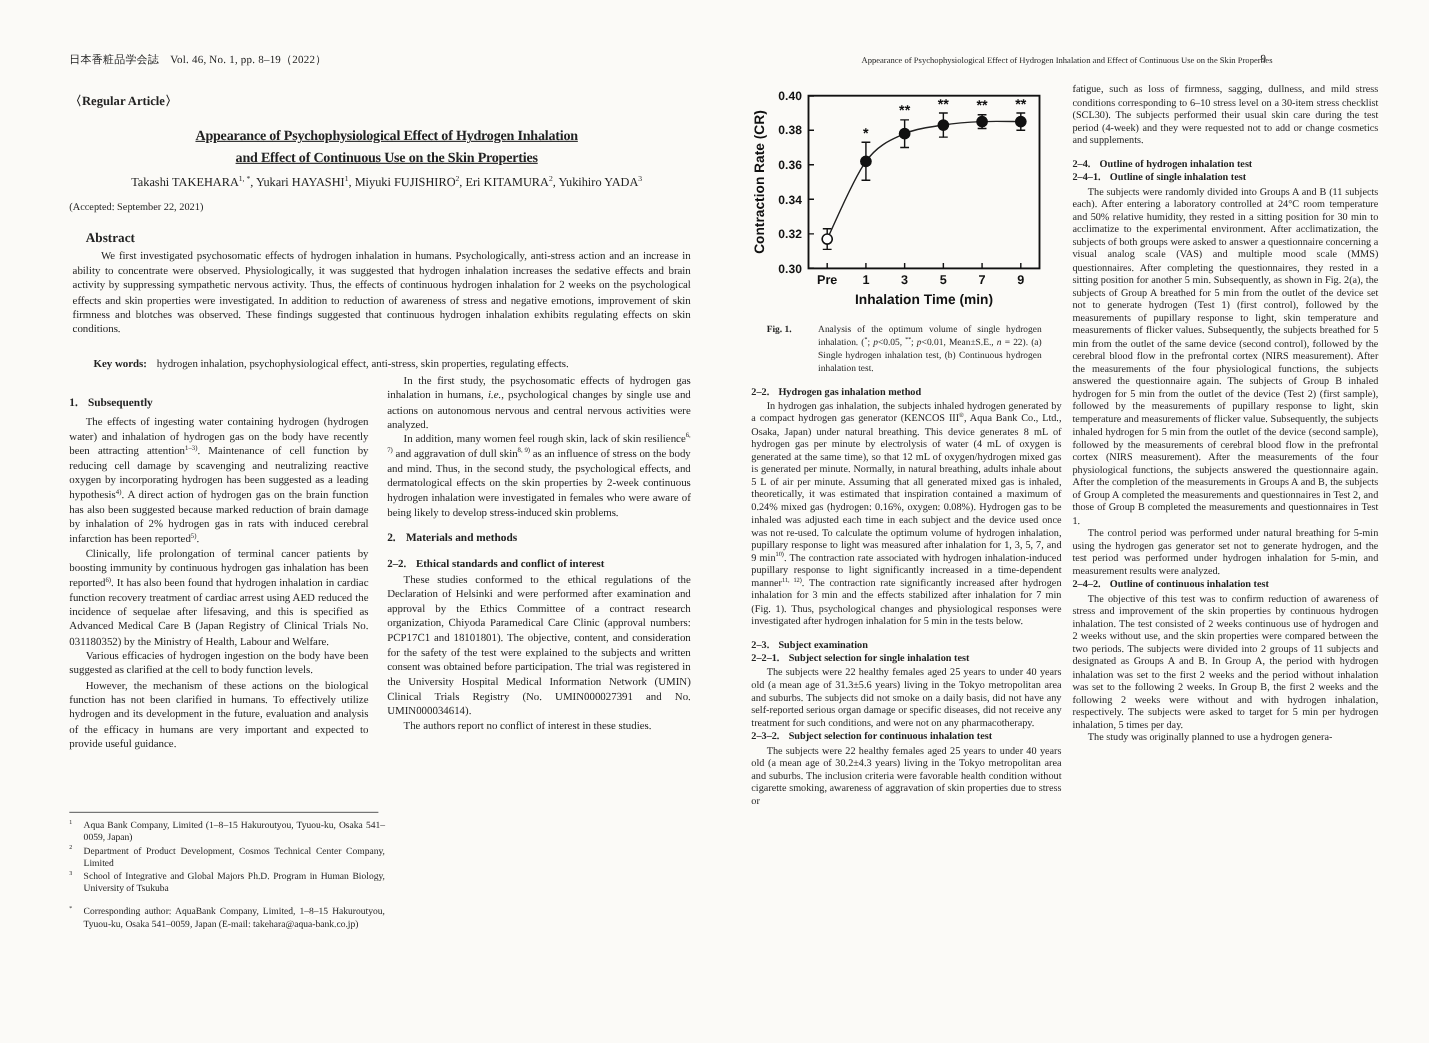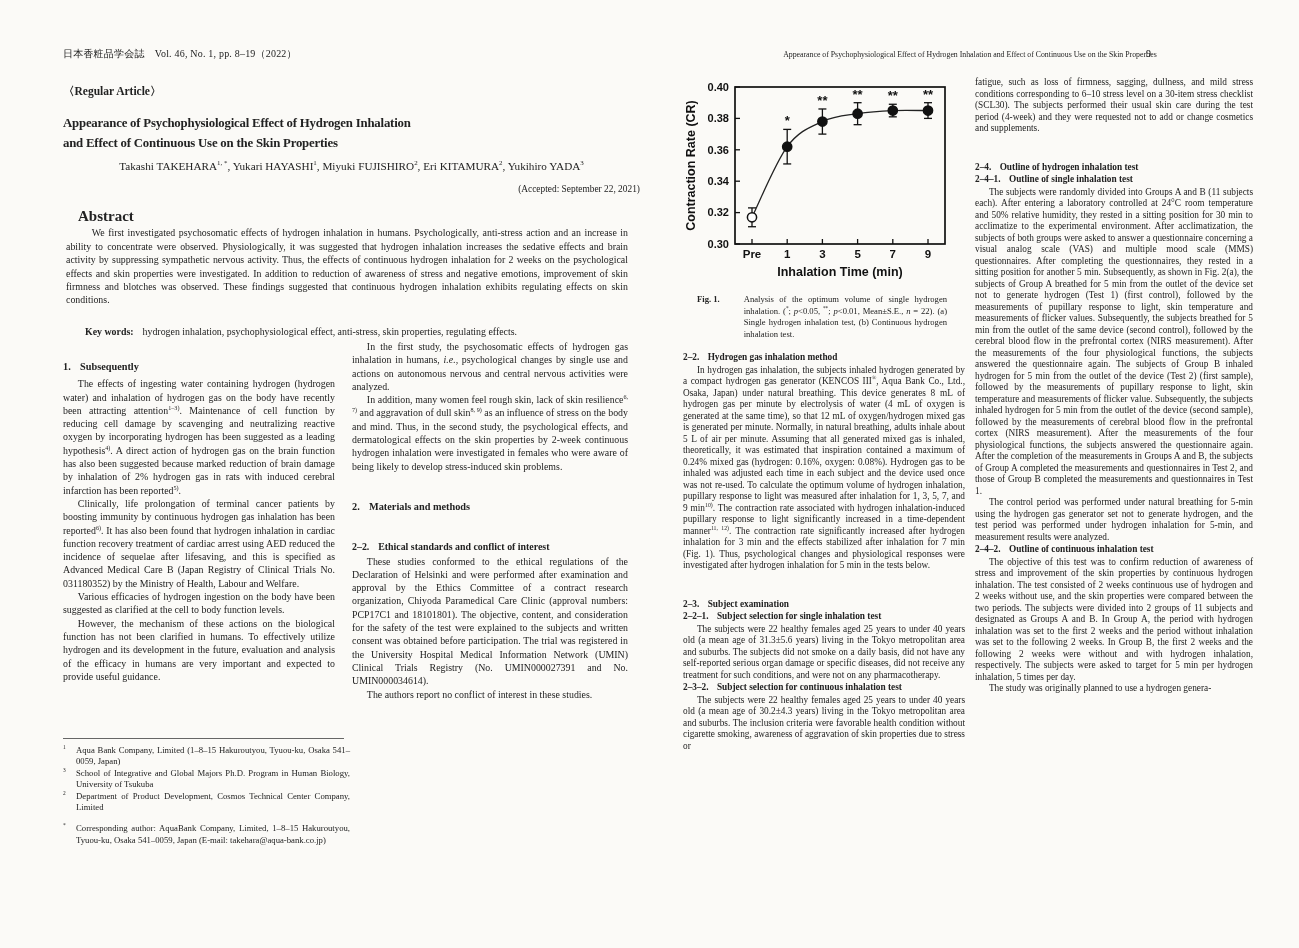--- a/index.html
+++ b/index.html
@@ -5,42 +5,42 @@
   html,body{margin:0;padding:0;}
   body{
     width:1299px;height:948px;position:relative;overflow:hidden;
     background:#fbfaf7;color:#222;
     font-family:"Liberation Serif","DejaVu Serif",serif;
   }
   .abs{position:absolute;}
   
   .jheader{left:63px;top:47px;font-size:10px;letter-spacing:0.2px;}
   .rartype{left:63px;top:84px;font-weight:bold;font-size:11.5px;}
-  .titleblk{left:63px;top:113px;width:577px;font-weight:bold;
-            font-size:12.8px;line-height:20px;letter-spacing:-0.2px;}
+  .titleblk{left:63px;top:113px;width:577px;text-align:center;font-weight:bold;
+            font-size:12.8px;line-height:20px;letter-spacing:-0.2px;text-decoration:underline;}
   .authors{left:63px;top:160px;width:577px;text-align:center;font-size:11.2px;}
-  .accepted{left:63px;top:184px;width:577px;text-align:right;font-size:9.4px;}
+  .accepted{left:63px;top:184px;width:577px;text-align:left;font-size:9.4px;}
   .abstractblk{left:66px;top:210px;width:562px;font-size:9.9px;line-height:13.4px;}
-  .abshead{font-weight:bold;font-size:15px;margin:0 0 3px 12px;}
+  .abshead{font-weight:bold;font-size:12px;margin:0 0 3px 12px;}
   .abstext{margin:0;text-indent:2.6em;text-align:justify;}
   .keywords{left:85px;top:326px;width:545px;font-size:9.9px;}
   .kwlabel{font-weight:bold;margin-right:9px;}
   
   .lp{font-size:9.9px;line-height:13.3px;}
   .rp{font-size:9.3px;line-height:11.5px;}
   .colL1{left:63px;top:351px;width:272px;}
   .colL2{left:352px;top:340px;width:276px;}
   .colR1{left:683px;top:76px;width:282px;}
   .colR2{left:975px;top:77px;width:278px;}
   .bp{margin:0;text-indent:1.5em;text-align:justify;}
   .bp.ni{text-indent:0;}
   .hsec{font-weight:bold;font-size:1.04em;margin:9px 0 4px;}
   .hsub{font-weight:bold;margin:1px 0 1px;}
   .hsec .hnum,.hsub .hnum{margin-right:0.9em;}
-  .mt{margin-top:27px;}
+  .mt{margin-top:10px;}
   sup{font-size:0.62em;line-height:0;vertical-align:super;}
   
   .fnblock{left:63px;top:738px;width:287px;font-size:8.7px;line-height:11.4px;}
   .fnrule{border-top:1px solid #666;width:281px;margin-bottom:6px;}
   .fnote{display:flex;}
   .fnote.gap{margin-top:10px;}
   .fnm{flex:none;width:13px;}
   .fnt{flex:1;text-align:justify;}
   
   .runtitle{left:740px;top:50px;width:460px;text-align:center;font-size:7.8px;}
@@ -92,26 +92,26 @@
     </div>
 
   <div class="abs fnblock">
     <div class="fnrule"></div>
     <div>
         <div class="fnote">
           <span class="fnm"><sup>1</sup></span>
           <span class="fnt">Aqua Bank Company, Limited (1–8–15 Hakuroutyou, Tyuou-ku, Osaka 541–0059, Japan)</span>
         </div>
         <div class="fnote">
+          <span class="fnm"><sup>2</sup></span>
+          <span class="fnt">Department of Product Development, Cosmos Technical Center Company, Limited</span>
+        </div>
+        <div class="fnote">
           <span class="fnm"><sup>3</sup></span>
           <span class="fnt">School of Integrative and Global Majors Ph.D. Program in Human Biology, University of Tsukuba</span>
-        </div>
-        <div class="fnote">
-          <span class="fnm"><sup>2</sup></span>
-          <span class="fnt">Department of Product Development, Cosmos Technical Center Company, Limited</span>
         </div>
         <div class="fnote gap">
           <span class="fnm"><sup>*</sup></span>
           <span class="fnt">Corresponding author: AquaBank Company, Limited, 1–8–15 Hakuroutyou, Tyuou-ku, Osaka 541–0059, Japan (E-mail: takehara@aqua-bank.co.jp)</span>
         </div>
       </div>
   </div>
 </div>
 
 <div>

